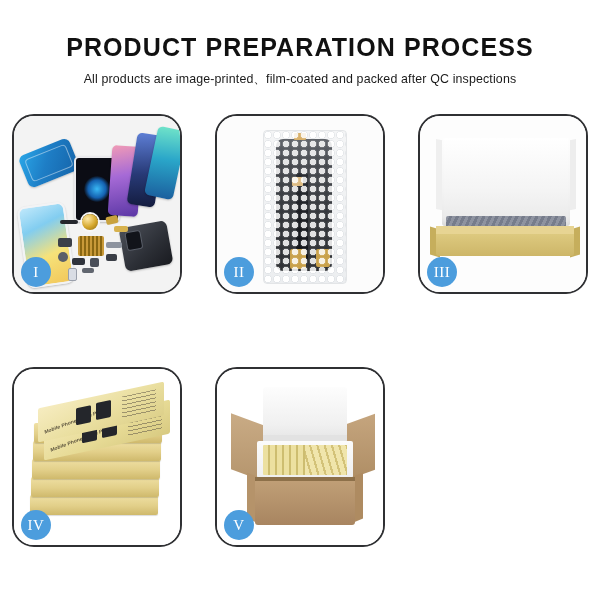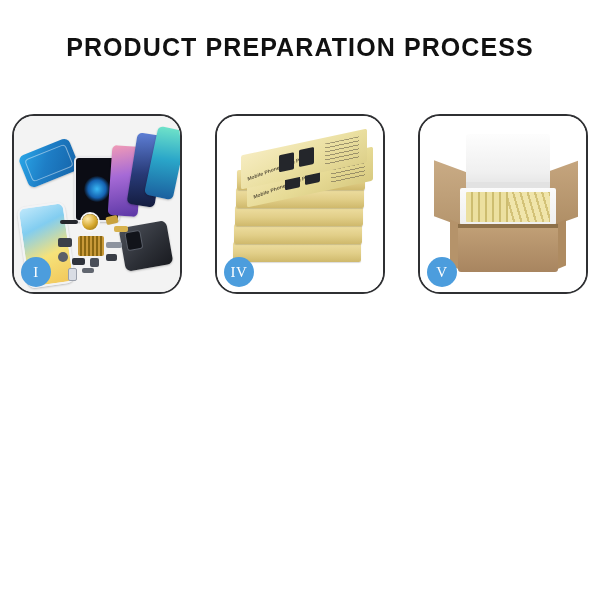--- a/index.html
+++ b/index.html
@@ -371,20 +371,21 @@
   .c6-tape-b { position:absolute; left:47px; top:122px; width:11px; height:13px; background:#b09366; }
   .c6-seam   { position:absolute; left:84px; top:24px; width:2px; height:46px; background:rgba(120,96,60,.5); transform: skewY(-16deg); }
 </style>
 </head>
 <body>
 
 <div class="page">
 
   <div class="header">
     <div class="title">PRODUCT PREPARATION PROCESS</div>
+    <div class="subtitle">All products are image-printed、film-coated and packed after QC inspections</div>
   </div>
 
   <div class="grid">
 
     <div class="panel">
       <div class="panel-inner p1">
         <div class="stage">
           <div class="ph ph-a"></div>
           <div class="ph ph-b"></div>
           <div class="ph ph-c"></div>
@@ -403,21 +404,52 @@
           <div class="sm s7"></div>
           <div class="sm s8"></div>
           <div class="sm s9"></div>
           <div class="sm s10"></div>
           <div class="sm s11"></div>
         </div>
       </div>
       <div class="badge">I</div>
     </div>
 
-
+    <div class="panel">
+      <div class="panel-inner p2">
+        <div class="stage">
+          <div class="bubble-pack">
+            <div class="bp-screen"></div>
+            <div class="bp-flex"></div>
+            <div class="bp-conn-a"></div>
+            <div class="bp-conn-b"></div>
+            <div class="bp-tape"></div>
+            <div class="bp-tape2"></div>
+            <div class="bubble-overlay"></div>
+          </div>
+        </div>
+      </div>
+      <div class="badge">II</div>
+    </div>
+
+    <div class="panel">
+      <div class="panel-inner p3">
+        <div class="stage">
+          <div class="t3-lid-flapL"></div>
+          <div class="t3-lid-flapR"></div>
+          <div class="t3-lid"></div>
+          <div class="t3-foam"></div>
+          <div class="t3-tray-edgeL"></div>
+          <div class="t3-tray-edgeR"></div>
+          <div class="t3-tray-top"></div>
+          <div class="t3-tray-front"></div>
+        </div>
+      </div>
+      <div class="badge">III</div>
+    </div>
 
     <div class="panel">
       <div class="panel-inner p4">
         <div class="stage">
           <div class="stack">
             <div class="sbox i0"></div>
             <div class="sbox i1"></div>
             <div class="sbox i2"></div>
             <div class="sbox i3"></div>
             <div class="sbox i4"></div>

